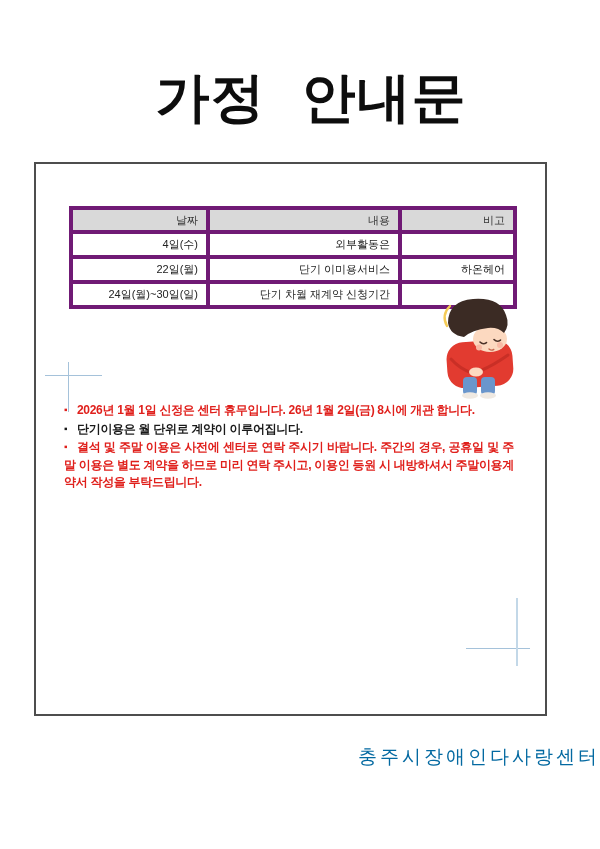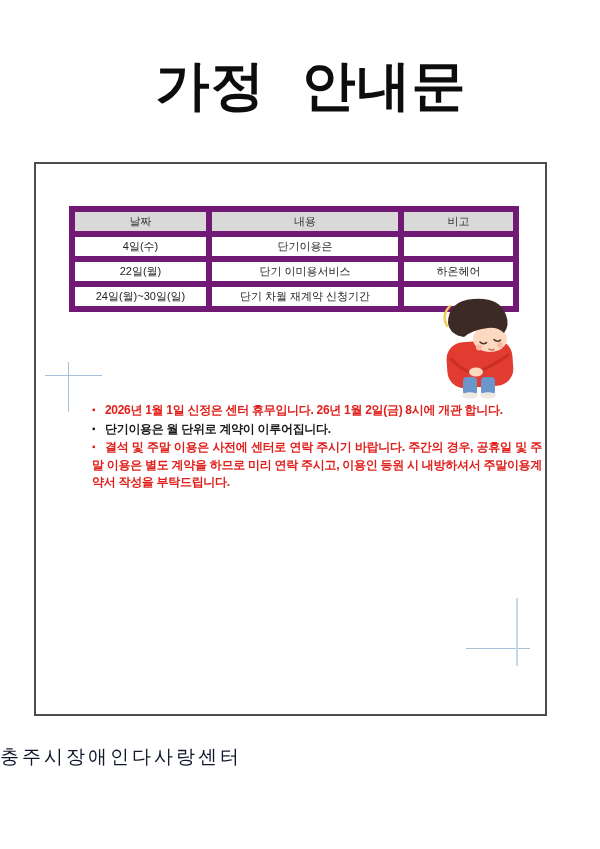--- a/index.html
+++ b/index.html
@@ -1,62 +1,62 @@
 <!DOCTYPE html>
 <html><head>
 <meta charset="utf-8">
 <style>
   * { margin:0; padding:0; box-sizing:border-box; }
   html,body { width:600px; height:849px; background:#ffffff; }
   body { position:relative; font-family:"Liberation Sans","DejaVu Sans",sans-serif; overflow:hidden; }
 
   .doc-title {
-    position:absolute; top:50px; left:0; width:600px;
+    position:absolute; top:62px; left:0; width:600px;
     text-align:center; padding-left:22px;
     font-size:54px; font-weight:bold; color:#0d0d0d;
     word-spacing:20px; letter-spacing:1px;
     font-family:"Liberation Sans","DejaVu Sans",sans-serif;
   }
 
   .frame {
     position:absolute; left:34px; top:162px; width:513px; height:554px;
     border:2px solid #4d4d4d; background:transparent;
   }
 
   table.schedule {
     position:absolute; left:69px; top:206px; width:444px;
     border-collapse:collapse; font-size:11px; color:#222;
     table-layout:fixed;
   }
   table.schedule th, table.schedule td {
-    border:6px solid #701a75; height:25px; padding:2px 8px;
-    text-align:center; vertical-align:middle; font-weight:normal;
+    border:4px solid #701a75; height:25px; padding:2px 8px;
+    text-align:right; vertical-align:middle; font-weight:normal;
     overflow:hidden; white-space:nowrap;
   }
   table.schedule th { background:#d9d9d9; height:24px; color:#333; }
   .col-date { width:137px; }
   .col-content { width:192px; }
   .col-note { width:115px; }
 
   .notices {
     position:absolute; left:64px; top:401px; width:450px;
     font-size:12px; font-weight:bold; line-height:17.6px;
-    text-align:justify; letter-spacing:-0.3px; color:#1a1a1a;margin-left:28px;
+    text-align:justify; letter-spacing:-0.3px; color:#1a1a1a;
   }
   .notice { margin:0; }
   .red { color:#e0201c; }
   .black { color:#1a1a1a; }
   .bullet { display:inline-block; width:13px; font-size:10px; vertical-align:1px; }
   .url { color:#e0201c; text-decoration:none; }
 
   .footer-name {
     position:absolute; top:744px; left:0; width:600px;
-    text-align:left; padding-left:0;
+    text-align:right; padding-left:0;
     font-family:"Liberation Serif","DejaVu Serif",serif;
-    font-size:19px; color:#0f172a; letter-spacing:3px; font-weight:normal;
+    font-size:19px; color:#0369a1; letter-spacing:3px; font-weight:normal;
   }
 
   
   .cross { position:absolute; }
   .cross .h { position:absolute; background:#a5c2da; height:1px; }
   .cross .v { position:absolute; background:#a5c2da; width:1px; }
   .cross2 .v { background:#c3d8e8; width:2px; }
 
   .boy { position:absolute; left:438px; top:297px; width:96px; height:102px; z-index:5; }
 </style>
@@ -76,21 +76,21 @@
   <thead>
     <tr>
       <th>날짜</th>
       <th>내용</th>
       <th>비고</th>
     </tr>
   </thead>
   <tbody>
     <tr>
       <td>4일(수)</td>
-      <td>단기이용은</td>
+      <td>외부활동은</td>
       <td></td>
     </tr>
     <tr>
       <td>22일(월)</td>
       <td>단기 이미용서비스</td>
       <td>하온헤어</td>
     </tr>
     <tr>
       <td>24일(월)~30일(일)</td>
       <td>단기 차월 재계약 신청기간</td>

